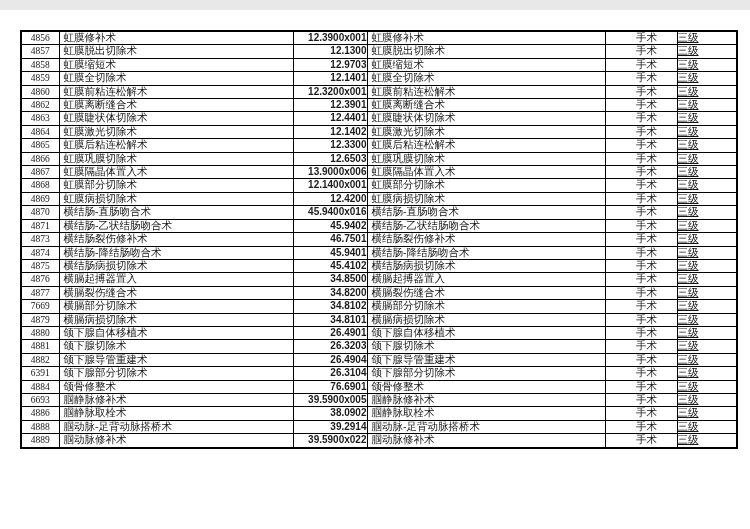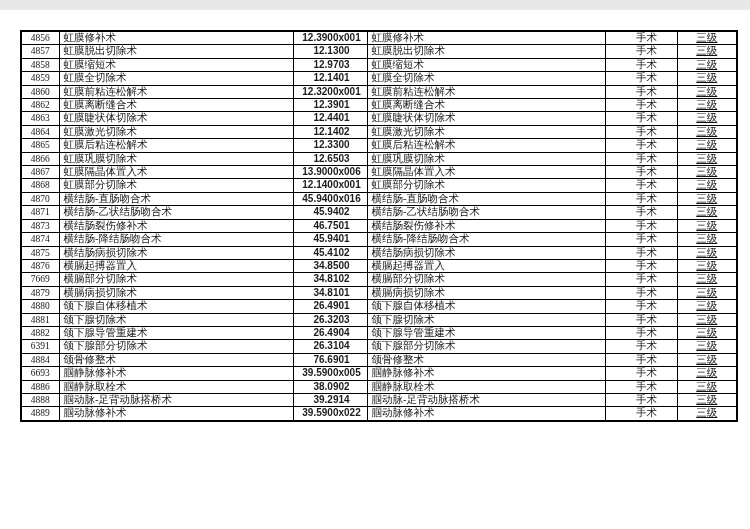--- a/index.html
+++ b/index.html
@@ -53,30 +53,29 @@
   td.name {
     text-align: left;
     padding-left: 4px;
     font-size: 10.5px;
   }
   td.code {
     font-family: "Liberation Sans", sans-serif;
     font-weight: 700;
     font-size: 10px;
     padding-left: 3px;
-    text-align: center;
+    text-align: right;
     color: #1c1c1c;
   }
   td.cat {
     text-align: center;
     font-size: 10.5px;
     padding-left: 11px;
   }
   td.level {
-    text-align: center;
     font-size: 10.5px;
     text-decoration: underline;
     margin-top: 14px;
   }
 </style>
 </head>
 <body>
 
 <div class="page">
   <div class="top-strip"></div>
@@ -192,20 +191,28 @@
 
   <tr>
     <td class="seq">4868</td>
     <td class="name">虹膜部分切除术</td>
     <td class="code">12.1400x001</td>
     <td class="name">虹膜部分切除术</td>
     <td class="cat">手术</td>
     <td class="level">三级</td>
   </tr>
 
+  <tr>
+    <td class="seq">4869</td>
+    <td class="name">虹膜病损切除术</td>
+    <td class="code">12.4200</td>
+    <td class="name">虹膜病损切除术</td>
+    <td class="cat">手术</td>
+    <td class="level">三级</td>
+  </tr>
 
   <tr>
     <td class="seq">4870</td>
     <td class="name">横结肠-直肠吻合术</td>
     <td class="code">45.9400x016</td>
     <td class="name">横结肠-直肠吻合术</td>
     <td class="cat">手术</td>
     <td class="level">三级</td>
   </tr>
 
@@ -248,20 +255,28 @@
 
   <tr>
     <td class="seq">4876</td>
     <td class="name">横膈起搏器置入</td>
     <td class="code">34.8500</td>
     <td class="name">横膈起搏器置入</td>
     <td class="cat">手术</td>
     <td class="level">三级</td>
   </tr>
 
+  <tr>
+    <td class="seq">4877</td>
+    <td class="name">横膈裂伤缝合术</td>
+    <td class="code">34.8200</td>
+    <td class="name">横膈裂伤缝合术</td>
+    <td class="cat">手术</td>
+    <td class="level">三级</td>
+  </tr>
 
   <tr>
     <td class="seq">7669</td>
     <td class="name">横膈部分切除术</td>
     <td class="code">34.8102</td>
     <td class="name">横膈部分切除术</td>
     <td class="cat">手术</td>
     <td class="level">三级</td>
   </tr>
 

